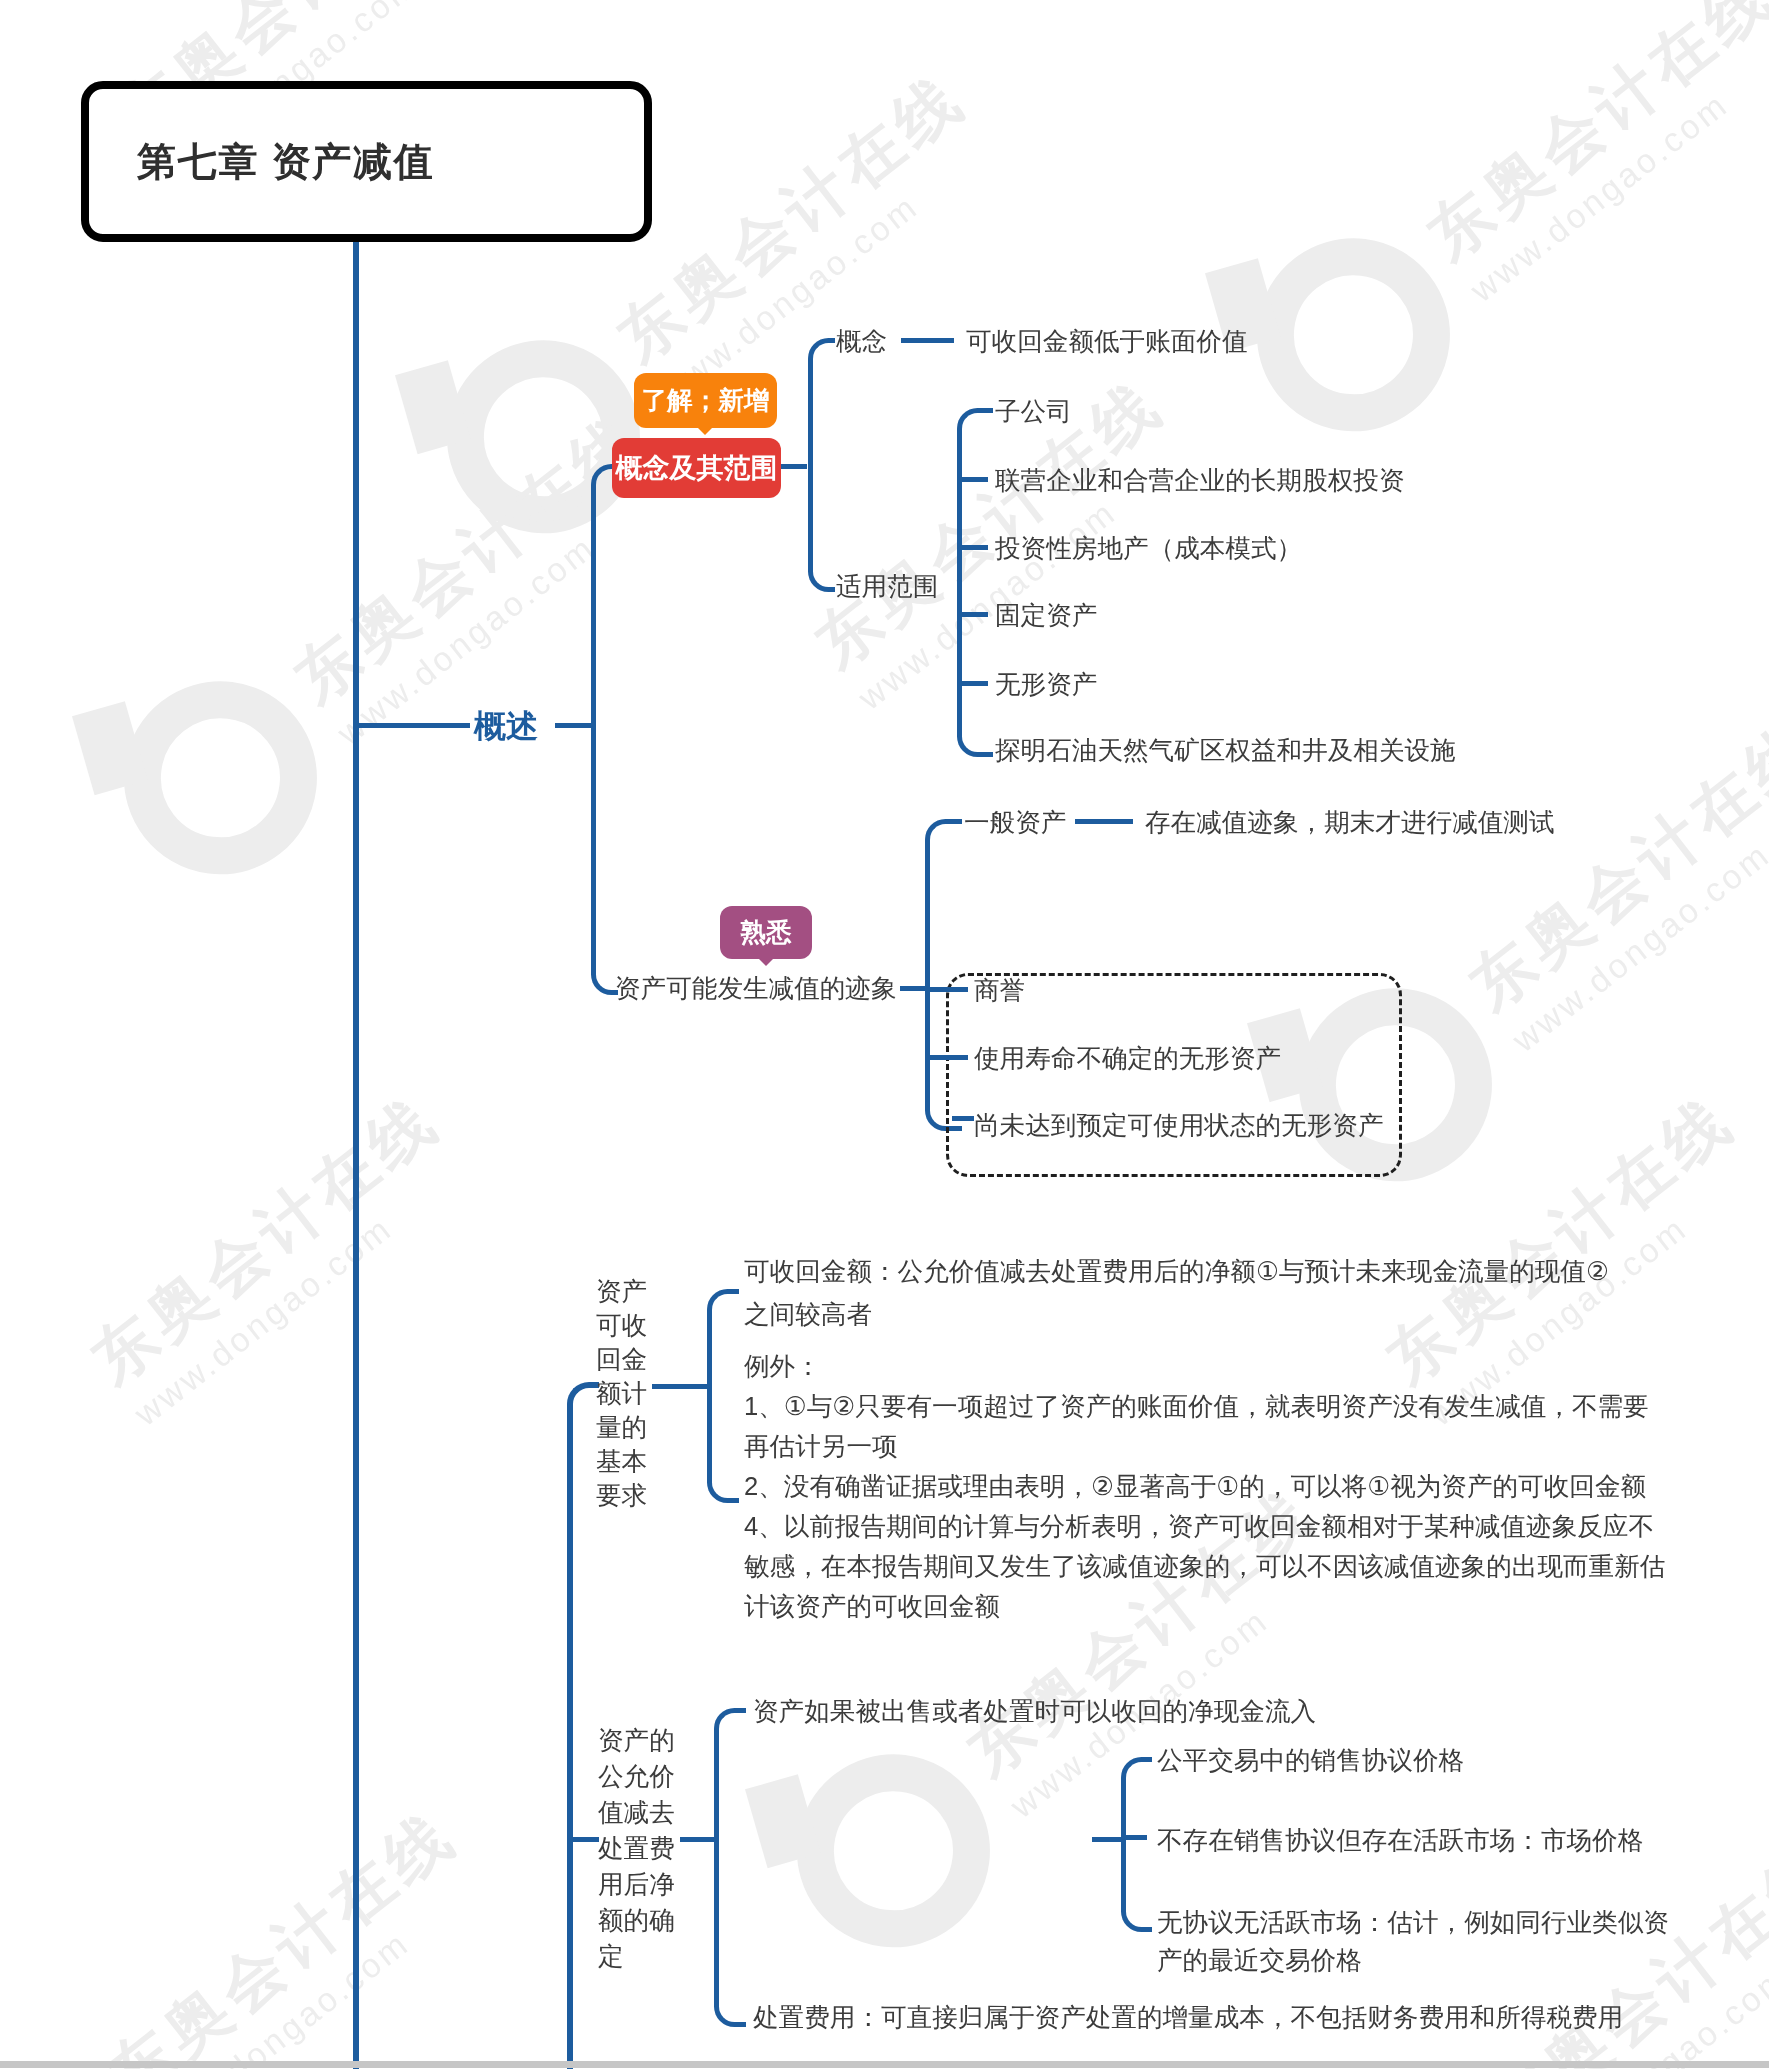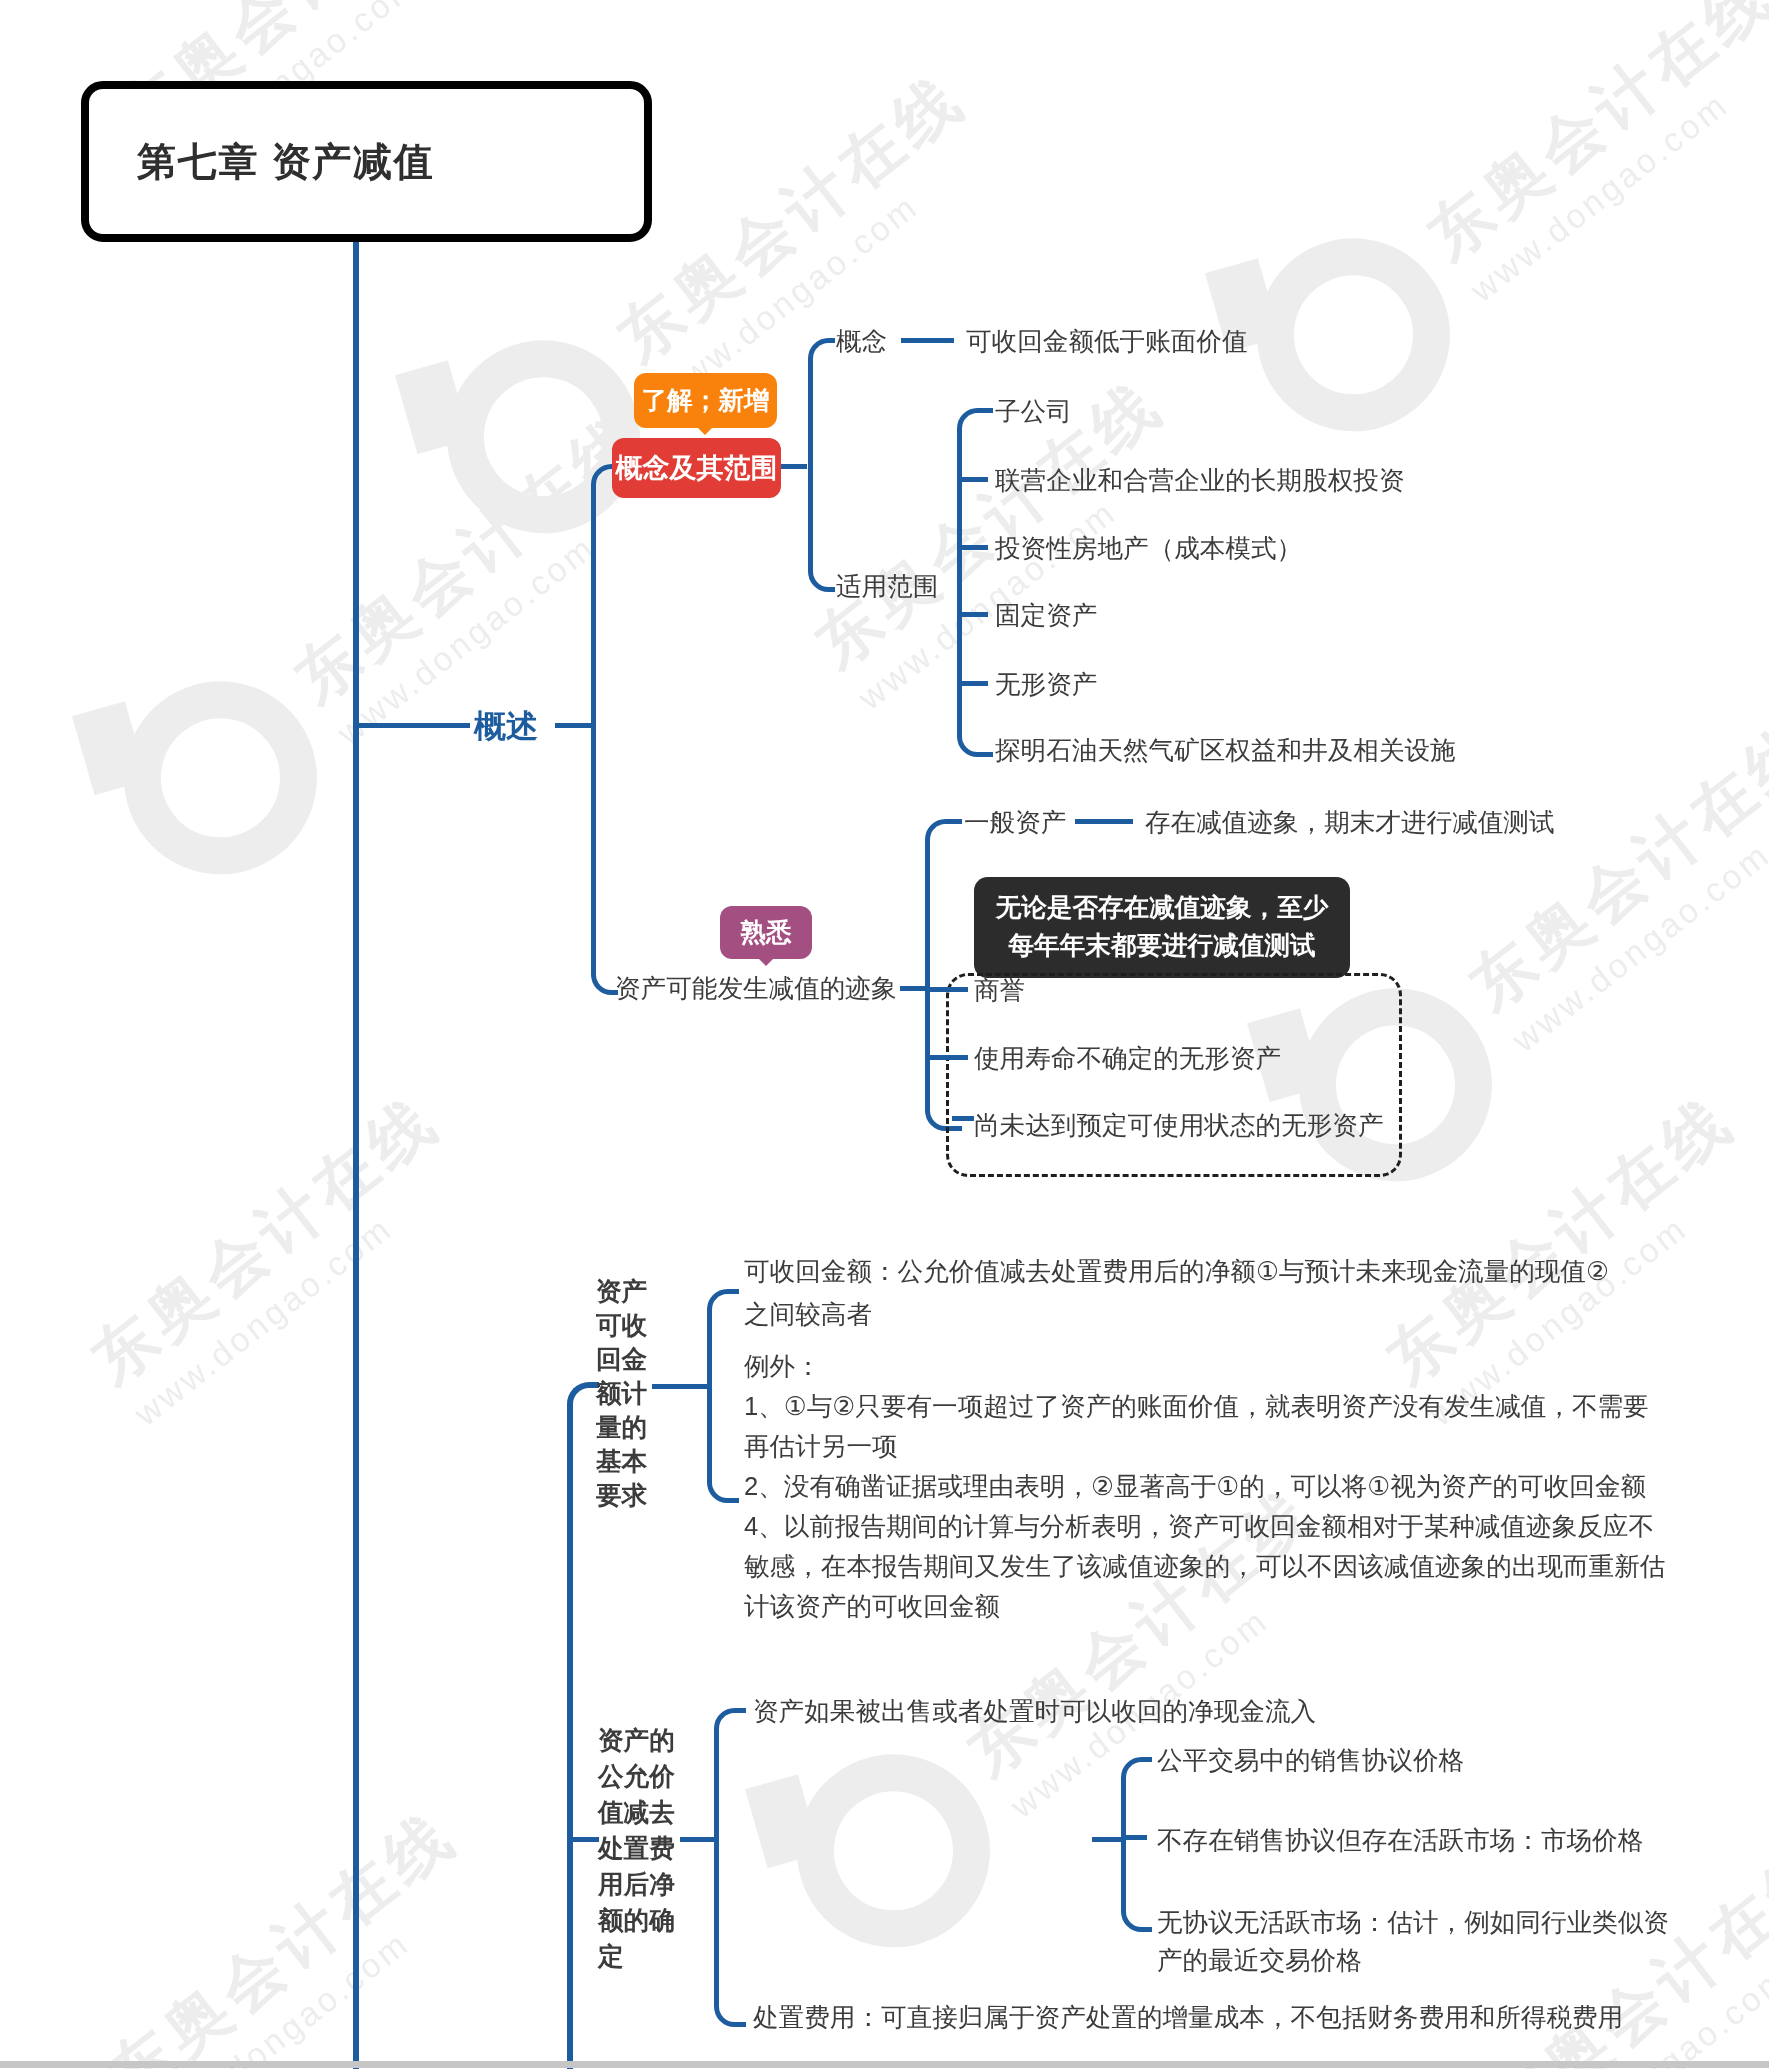--- a/index.html
+++ b/index.html
@@ -29,21 +29,21 @@
   .badge::after{content:"";position:absolute;bottom:-17px;left:50%;margin-left:-10.2px;border:10.2px solid transparent;}
   .badge.orange{background:#f8820c;}  .badge.orange::after{border-top-color:#f8820c;}
   .badge.purple{background:#a34f82;}  .badge.purple::after{border-top-color:#a34f82;}
   .red-node{position:absolute;background:#e23c36;border-radius:12px;color:#fff;font-size:27px;font-weight:bold;
             display:flex;align-items:center;justify-content:center;z-index:4;}
   .dark-callout{position:absolute;left:974px;top:877px;width:376px;min-height:101px;background:#2c2c2c;border-radius:13.6px;
                 color:#fff;font-size:25.6px;font-weight:bold;line-height:38px;text-align:center;padding:11px 15.3px;
                 box-sizing:border-box;z-index:3;}
   .dashed-box{position:absolute;left:946px;top:973px;width:450px;height:198px;border:3.4px dashed #1f1f1f;
               border-radius:22px;z-index:4;pointer-events:none;}
-  .vlabel{position:absolute;z-index:3;font-weight:bold;}
+  .vlabel{position:absolute;z-index:3;}
   .vlabel div{font-size:25.6px;color:#3c3c3c;line-height:34px;text-align:left;white-space:nowrap;}
   .para{font-size:25.6px;color:#3c3c3c;}
   .bottom-bar{position:absolute;left:0;top:2061px;width:1769px;height:6.8px;background:#c6c6c6;z-index:6;}
 </style>
 </head>
 <body>
 
 <div id="page">
 
   <div class="wm" style="left:94px;top:-51px;">
@@ -159,21 +159,20 @@
     <span>熟悉</span>
   </div>
   <div class="txt" style="left:615px;top:974px;">资产可能发生减值的迹象</div>
   <div class="hline" style="left:900px;top:986px;width:25.6px;"></div>
   <div class="bracket" style="left:925px;top:819px;width:32px;height:302px;"></div>
 
   <div class="txt" style="left:964px;top:808px;">一般资产</div>
   <div class="hline" style="left:1075px;top:819px;width:58px;"></div>
   <div class="txt" style="left:1145px;top:808px;">存在减值迹象，期末才进行减值测试</div>
 
-  <div class="dark-callout">无论是否存在减值迹象，至少每年年末都要进行减值测试</div>
   <div class="dashed-box"></div>
   <div class="hline" style="left:925px;top:987px;width:43px;z-index:5;"></div>
   <div class="hline" style="left:925px;top:1055px;width:43px;z-index:5;"></div>
   <div class="hline" style="left:952px;top:1116px;width:22px;z-index:5;"></div>
   <div class="txt" style="left:974px;top:976px;z-index:5;">商誉</div>
   <div class="txt" style="left:974px;top:1044px;z-index:5;">使用寿命不确定的无形资产</div>
   <div class="txt" style="left:974px;top:1111px;z-index:5;">尚未达到预定可使用状态的无形资产</div>
 
   <div class="curve-tl" style="left:567px;top:1382px;width:25.6px;height:39px;"></div>
   <div class="vline" style="left:567px;top:1416px;height:654px;"></div>

